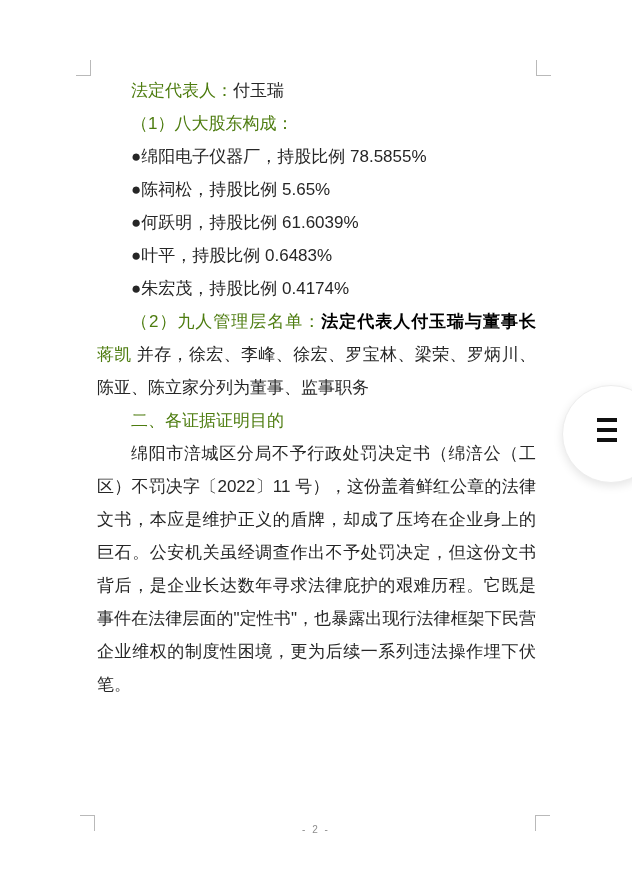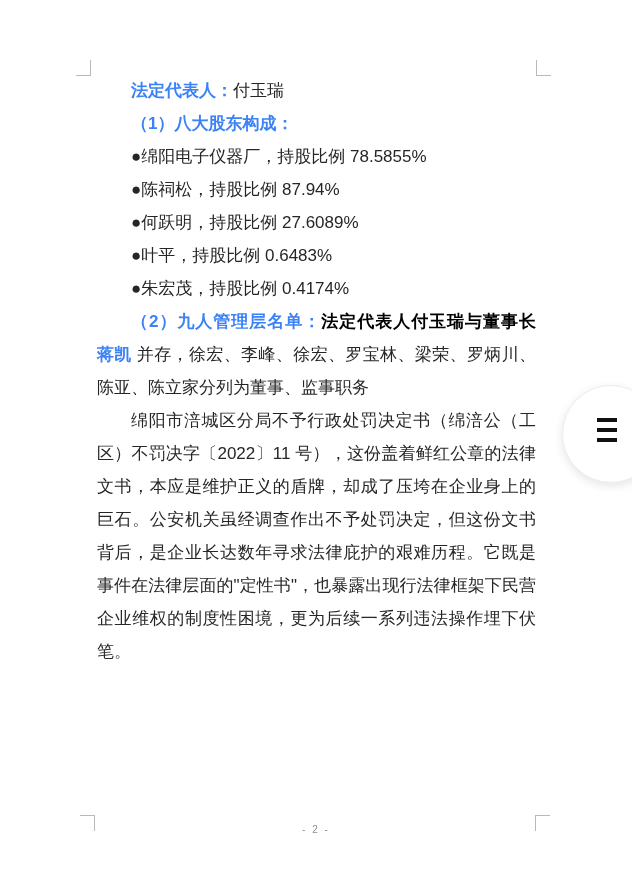--- a/index.html
+++ b/index.html
@@ -17,21 +17,21 @@
   
   .content {
     position: absolute;
     left: 97px; top: 74px; width: 439px;
     color: #262626;
     font-size: 17px;
     line-height: 33px;
     text-align: justify;
   }
   .content p { margin: 0; text-indent: 2em; }
-  .b { font-weight: 700; color: #3b82f6; }
+  .b { font-weight: 400; color: #4d7c0f; }
   .red { font-weight: 700; color: #000000; }
   
   .mark { position: absolute; width: 14px; height: 15px; }
   .mark-tl { left: 76px; top: 60px; border-right: 1px solid #b9b9b9; border-bottom: 1px solid #b9b9b9; }
   .mark-tr { left: 536px; top: 60px; border-left: 1px solid #b9b9b9; border-bottom: 1px solid #b9b9b9; }
   .mark-bl { left: 80px; top: 815px; border-right: 1px solid #b9b9b9; border-top: 1px solid #b9b9b9; }
   .mark-br { left: 535px; top: 815px; border-left: 1px solid #b9b9b9; border-top: 1px solid #b9b9b9; }
   
   .footer {
     position: absolute;
@@ -73,27 +73,28 @@
   <span class="mark mark-bl"></span>
   <span class="mark mark-br"></span>
 
   <div class="content">
 
     <p><span class="b">法定代表人：</span><span>付玉瑞</span></p>
 
     <p class="b">（1）八大股东构成：</p>
 
     <p><span>●</span><span>绵阳电子仪器厂，持股比例 78.5855%</span></p>
-    <p><span>●</span><span>陈祠松，持股比例 87.94%</span></p>
-    <p><span>●</span><span>何跃明，持股比例 27.6089%</span></p>
+    <p><span>●</span><span>陈祠松，持股比例 5.65%</span></p>
+    <p><span>●</span><span>何跃明，持股比例 61.6039%</span></p>
     <p><span>●</span><span>叶平，持股比例 0.6483%</span></p>
     <p><span>●</span><span>朱宏茂，持股比例 0.4174%</span></p>
 
     <p><span class="b">（2）九人管理层名单：</span><span class="red">法定代表人付玉瑞与董事长</span><span class="b"> 蒋凯 </span><span>并存，徐宏、李峰、徐宏、罗宝林、梁荣、罗炳川、陈亚、陈立家分列为董事、监事职务</span></p>
 
+    <p class="b">二、各证据证明目的</p>
 
 
     <p>绵阳市涪城区分局不予行政处罚决定书（绵涪公（工区）不罚决字〔2022〕11 号），这份盖着鲜红公章的法律文书，本应是维护正义的盾牌，却成了压垮在企业身上的巨石。公安机关虽经调查作出不予处罚决定，但这份文书背后，是企业长达数年寻求法律庇护的艰难历程。它既是事件在法律层面的"定性书"，也暴露出现行法律框架下民营企业维权的制度性困境，更为后续一系列违法操作埋下伏笔。</p>
 
   </div>
 
   <div class="footer">- 2 -</div>
 
   <div class="fab">
     <span class="bars">

